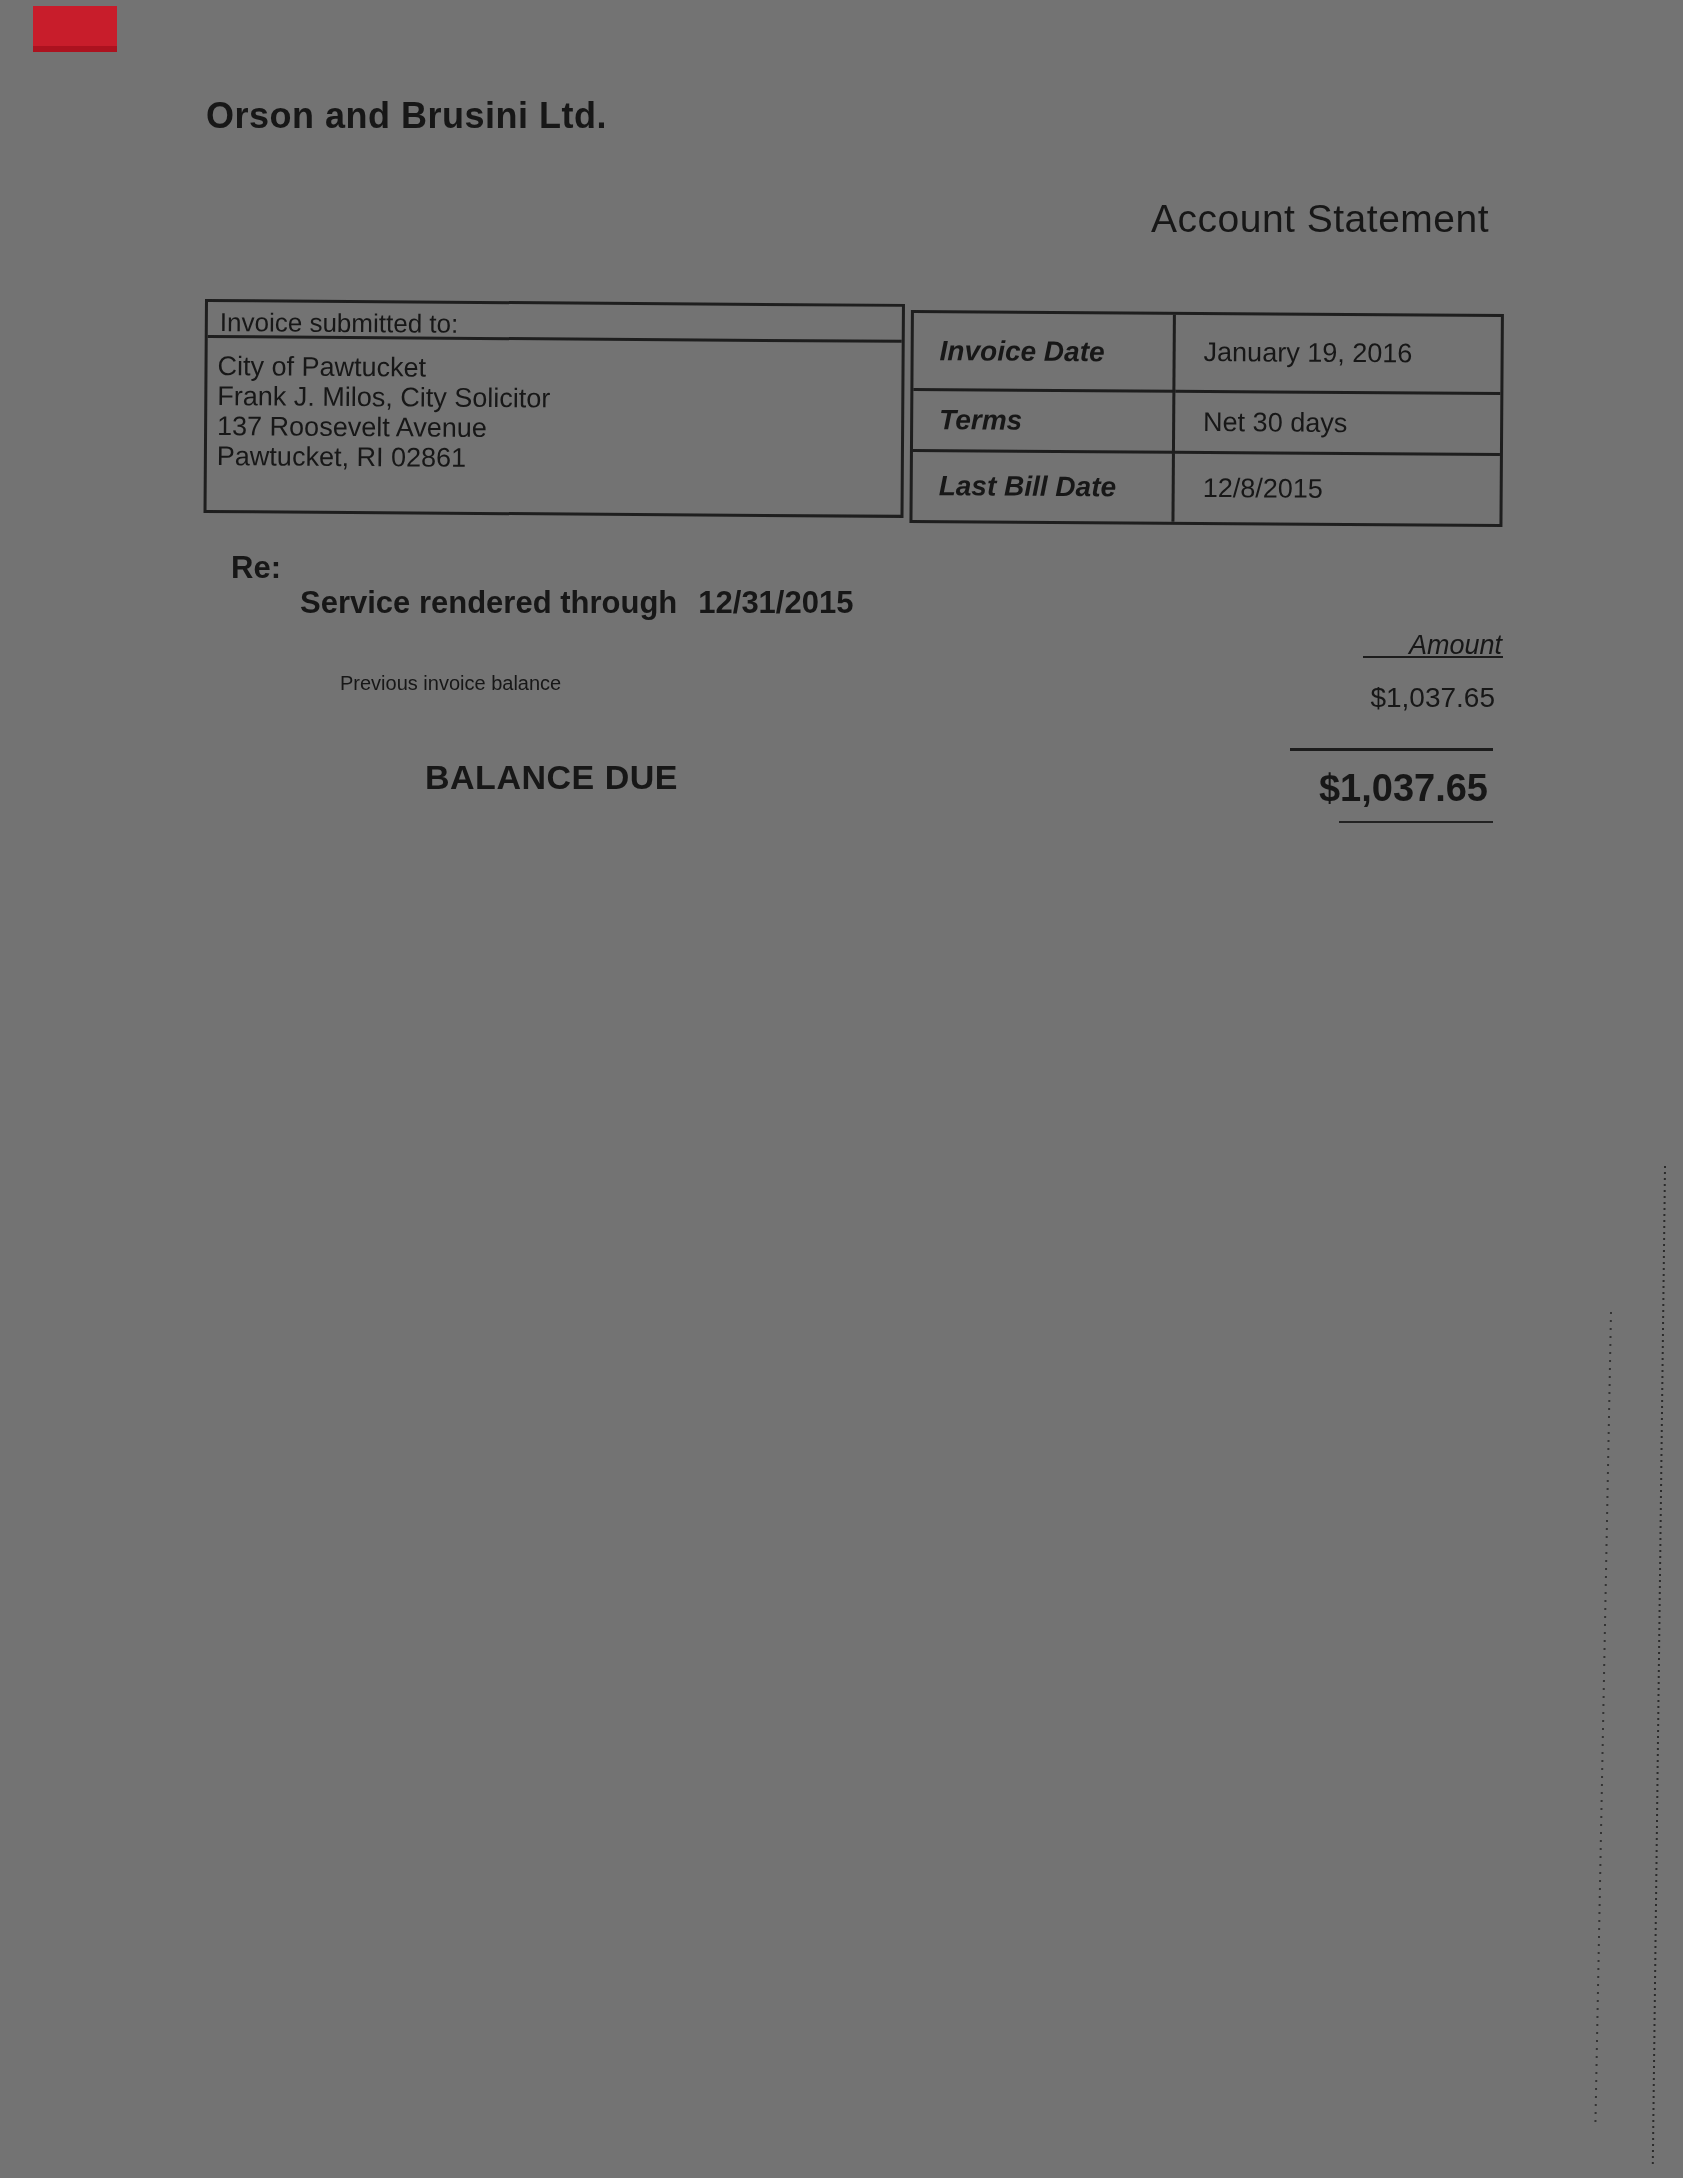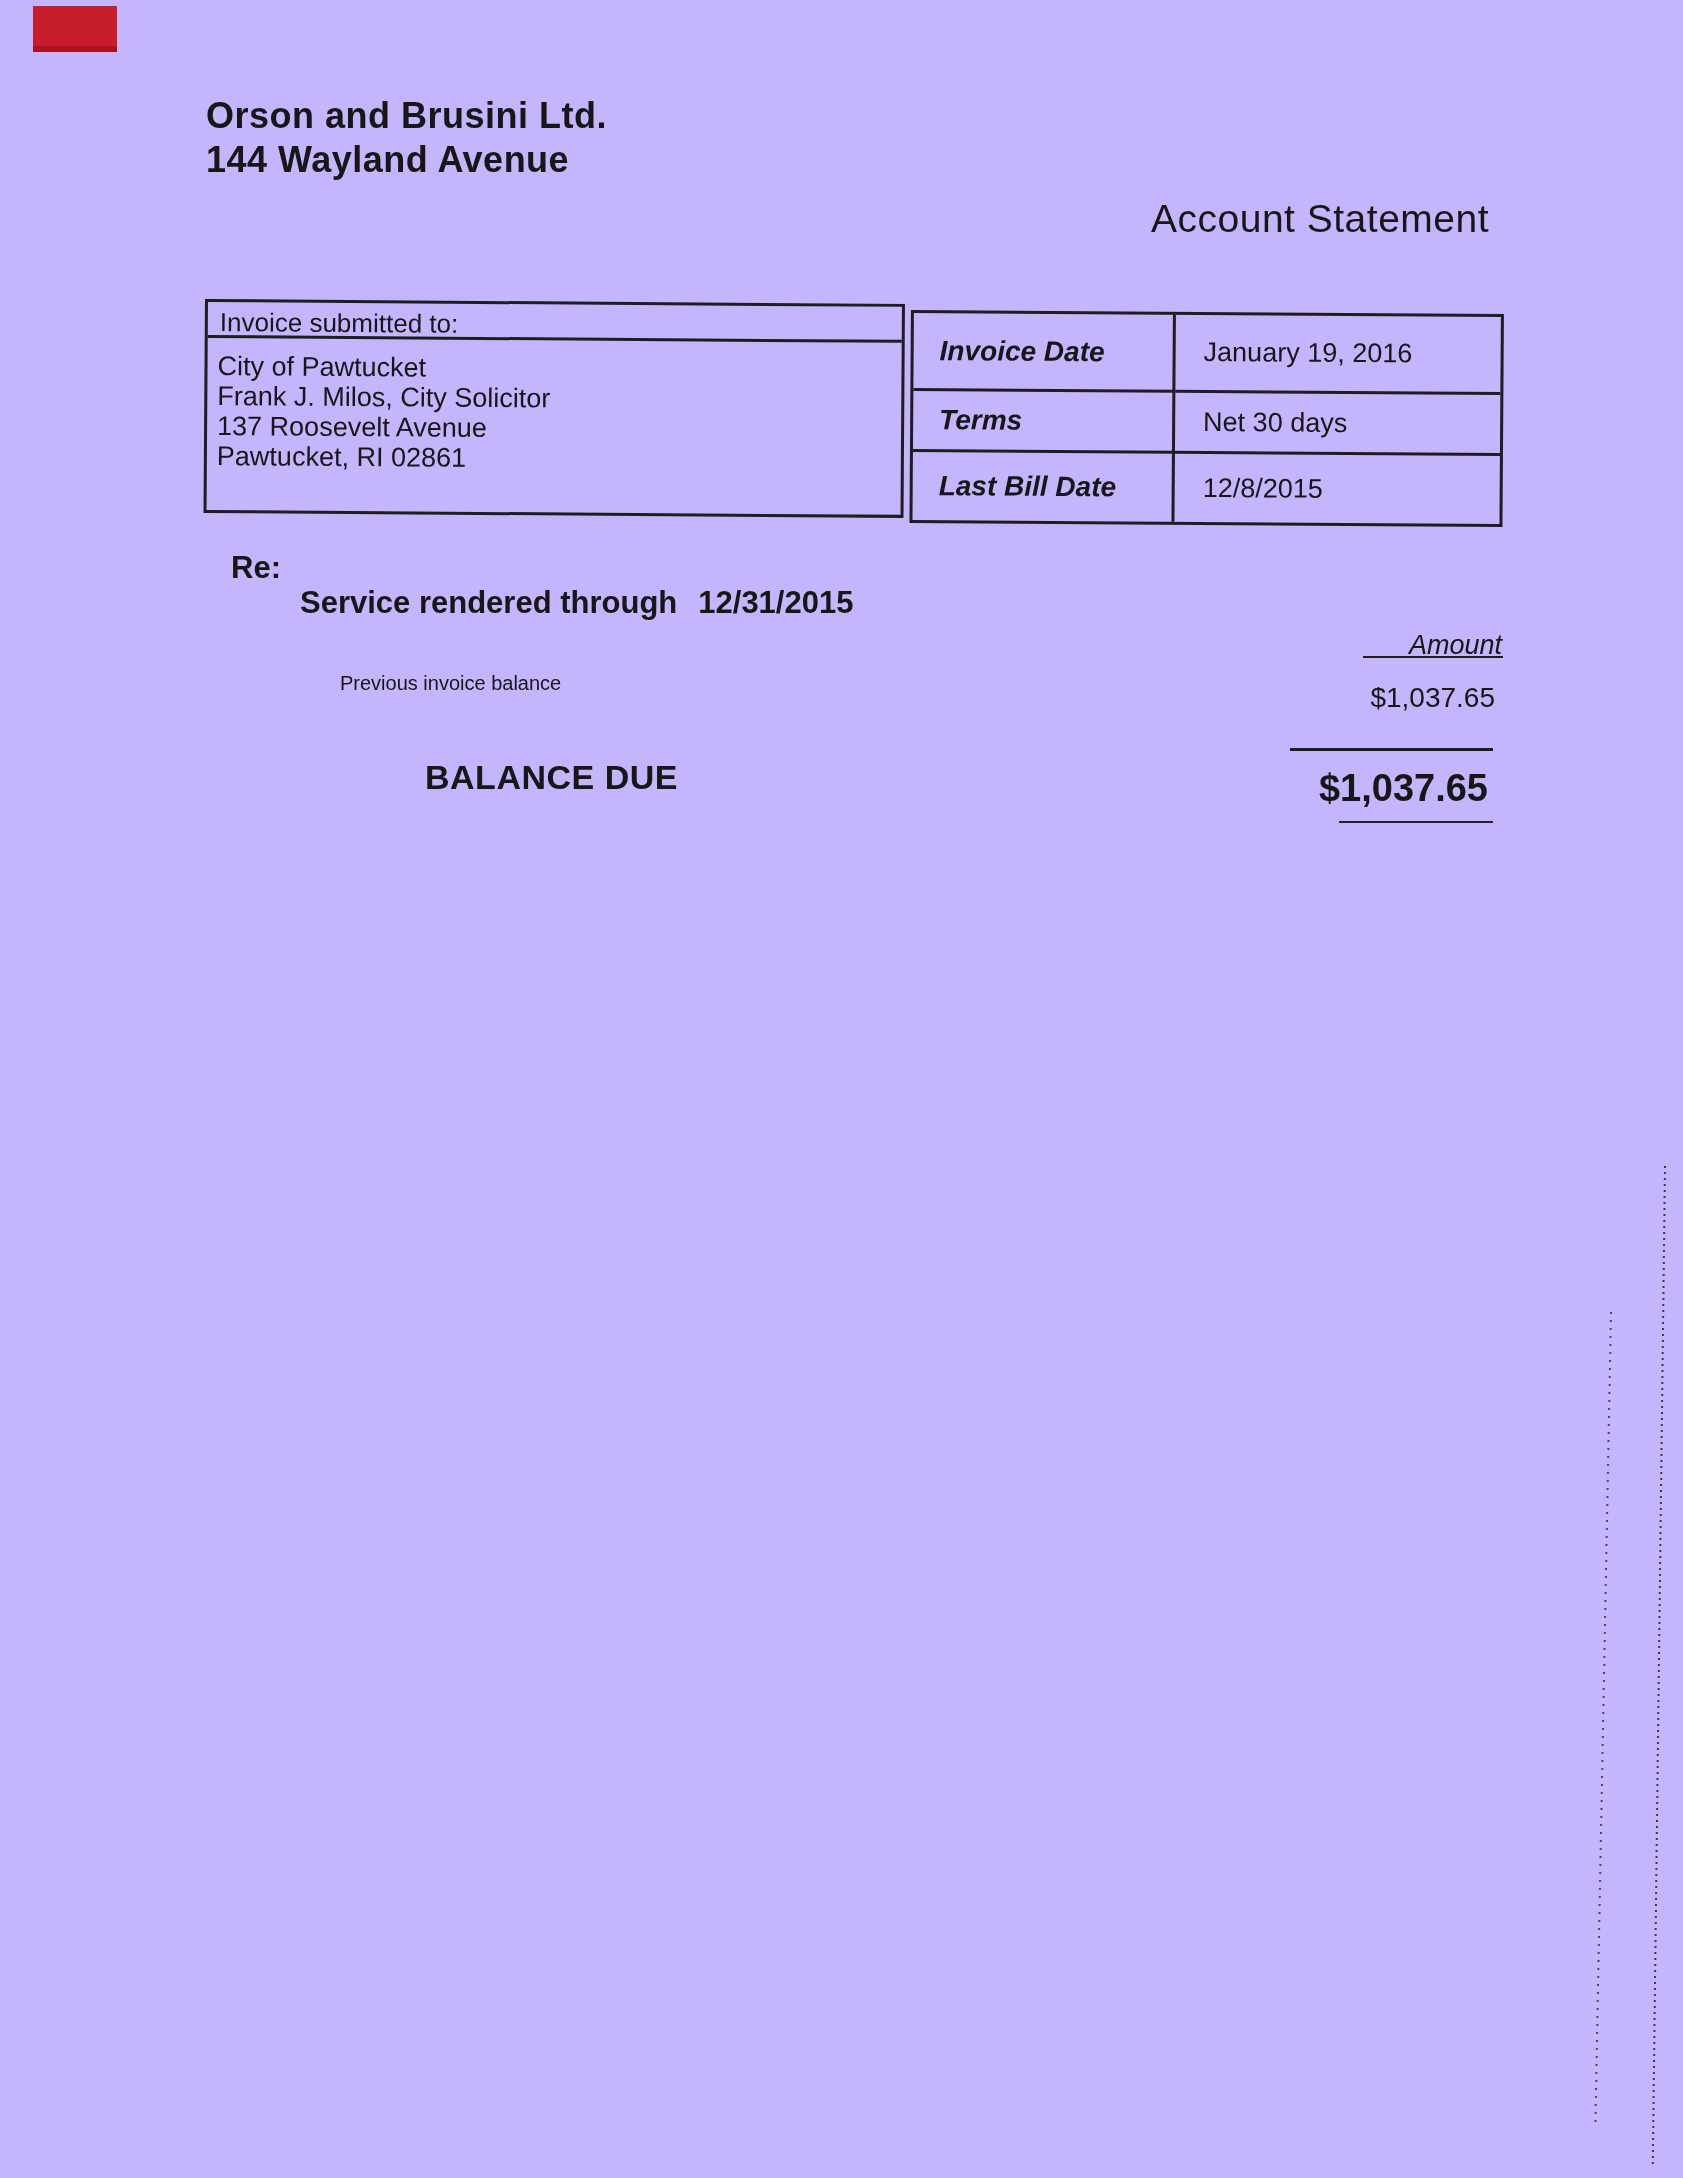--- a/index.html
+++ b/index.html
@@ -1,20 +1,20 @@
 <!DOCTYPE html>
 <html><head>
 <meta charset="utf-8">
 <style>
   html, body { margin: 0; padding: 0; background: #ffffff; }
   .page {
     position: relative;
     width: 1683px;
     height: 2178px;
-    background: #c4b5fd;
+    background: #737373;
     overflow: hidden;
     font-family: "Liberation Sans", sans-serif;
     color: #171717;
   }
   .abs { position: absolute; }
 
   
   .red-mark {
     left: 33px; top: 6px; width: 84px; height: 46px;
     background: #c81d2b;
@@ -117,21 +117,20 @@
 </style>
 </head>
 <body>
 
 <div class="page">
 
   <div class="abs red-mark"></div>
 
   <div class="abs sender">
     <div>Orson and Brusini Ltd.</div>
-    <div>144 Wayland Avenue</div>
   </div>
 
   <div class="abs doc-title">Account Statement</div>
 
   <div class="abs boxes">
 
     <div class="submitted-box">
       <div class="submitted-header">Invoice submitted to:</div>
       <div class="submitted-lines">
         <div>City of Pawtucket</div>

